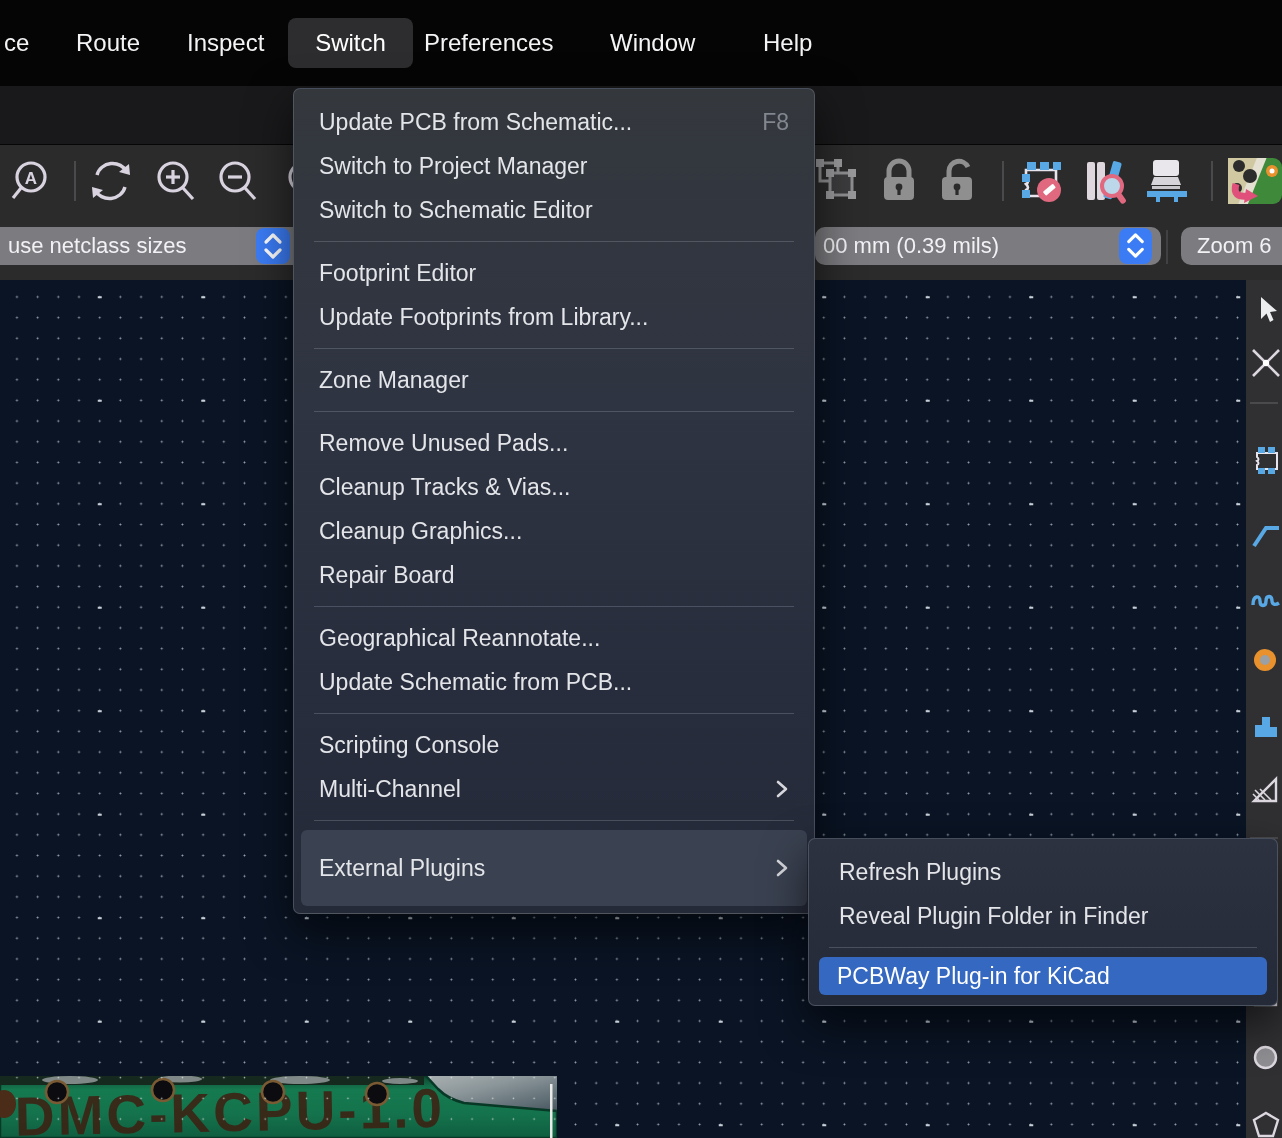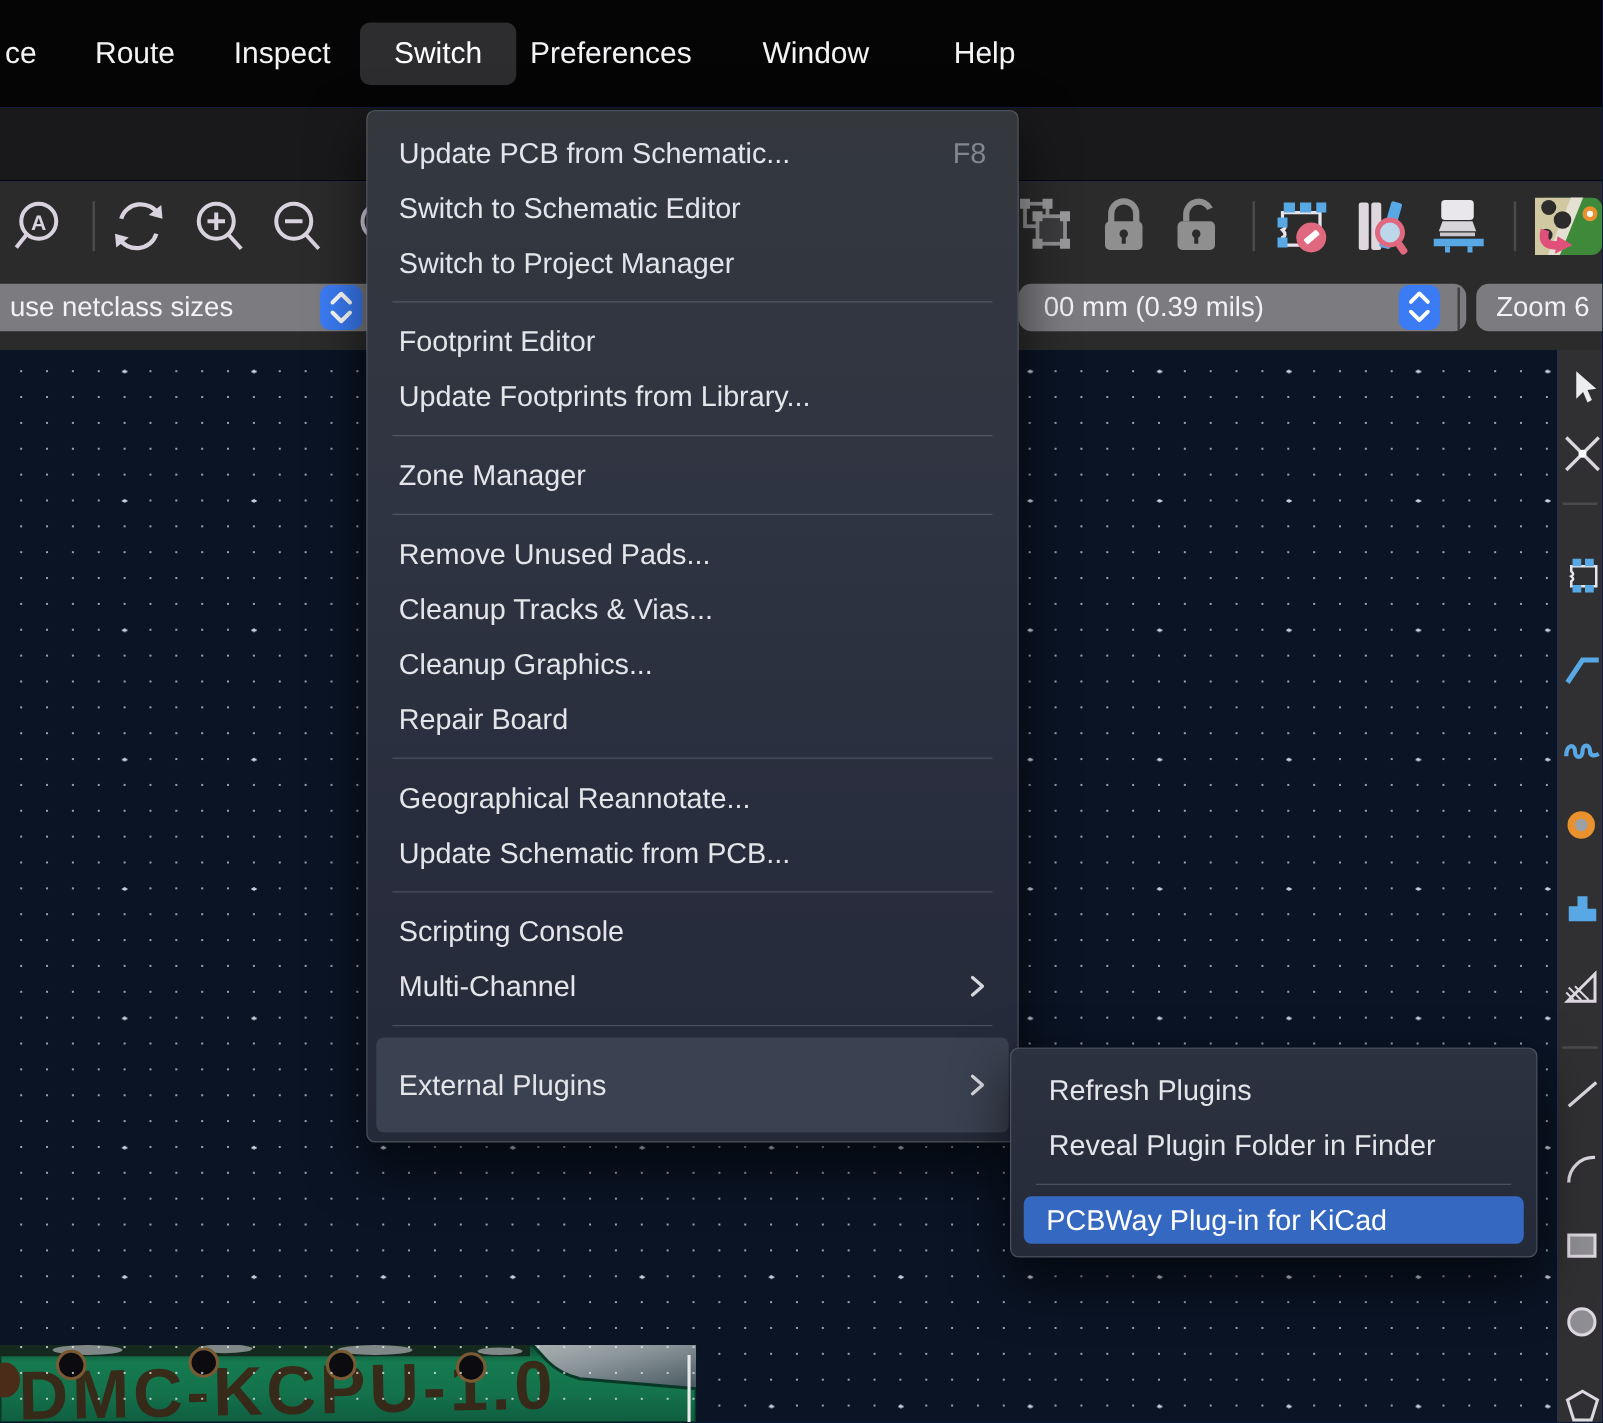--- a/index.html
+++ b/index.html
@@ -1,17 +1,17 @@
 <!DOCTYPE html>
 <html><head>
 <meta charset="utf-8">
 <style>
   html,body{margin:0;padding:0;background:#000;}
   .screen{position:relative;width:1282px;height:1138px;overflow:hidden;
-          font-family:"Liberation Sans",sans-serif;background:#1d4ed8;}
+          font-family:"Liberation Sans",sans-serif;background:#5eead4;}
 
   
   .menubar{position:absolute;left:0;top:0;width:100%;height:86px;background:#050505;z-index:5;}
   .mb-item{position:absolute;top:0;height:86px;display:flex;align-items:center;
            color:#f4f4f6;font-size:24px;font-weight:500;}
   .mb-active-box{position:absolute;left:288px;top:18px;width:125px;height:50px;
            background:#2d2d2f;border-radius:8px;display:flex;align-items:center;justify-content:center;
            color:#fff;font-size:24px;font-weight:500;}
 
   
@@ -45,21 +45,21 @@
       background:linear-gradient(180deg,#34383d 0%,#2f3442 38%,#282d3d 72%,#252a39 100%);
       border:1px solid rgba(130,136,150,.38);
       box-shadow:0 18px 45px rgba(0,0,0,.6);}
   .mi{height:44px;display:flex;align-items:center;padding:0 25px;
       color:#e3e5e9;font-size:23px;white-space:nowrap;}
   .mi .sc{margin-left:auto;color:#82868f;}
   .mi .chev{margin-left:auto;display:flex;align-items:center;}
   .mi.hl{background:#3a4150;border-radius:6px;margin:0 7px;padding:12px 18px;height:52px;}
   .msep{height:1px;background:rgba(165,172,185,.28);margin:9px 20px;}
 
-  .submenu-panel{position:absolute;left:808px;top:838px;width:422px;box-sizing:border-box;
+  .submenu-panel{position:absolute;left:808px;top:838px;width:470px;box-sizing:border-box;
       padding:11px 0 10px 0;border-radius:7px;z-index:11;
       background:linear-gradient(180deg,#2d3240 0%,#282d3c 60%,#252a38 100%);
       border:1px solid rgba(130,136,150,.38);
       box-shadow:0 18px 45px rgba(0,0,0,.6);}
   .smi{height:44px;display:flex;align-items:center;padding:0 30px;color:#e3e5e9;font-size:23px;white-space:nowrap;}
   .smi.sel{background:#3568c0;border-radius:6px;margin:0 10px 0 10px;height:38px;padding:0 18px;color:#fff;}
 
   
   .photo{position:absolute;left:0;top:1076px;width:557px;height:62px;overflow:hidden;}
   .photo-grid{position:absolute;left:0;top:1076px;width:557px;height:62px;pointer-events:none;
@@ -220,21 +220,21 @@
     </div>
     <span class="stepper" style="left:256px">
       <svg viewBox="0 0 34 36">
           <g stroke="#fff" stroke-width="3.2" fill="none" stroke-linecap="round" stroke-linejoin="round">
         <path d="M10 14 L17 7 L24 14"></path>
             <path d="M10 22 L17 29 L24 22"></path>
           </g>
         </svg>
     </span>
 
-    <div class="dd" style="left:815px;width:338px;padding-left:20px">
+    <div class="dd" style="left:815px;width:338px;padding-left:8px">
       <span>00 mm (0.39 mils)</span>
     </div>
     <span class="stepper" style="left:1119px;width:33px">
       <svg viewBox="0 0 34 36">
           <g stroke="#fff" stroke-width="3.2" fill="none" stroke-linecap="round" stroke-linejoin="round">
         <path d="M10 14 L17 7 L24 14"></path>
             <path d="M10 22 L17 29 L24 22"></path>
           </g>
         </svg>
     </span>
@@ -372,24 +372,24 @@
         </svg>
     </span>
   </div>
 
   <div class="menu-panel">
     <div class="mi">
       <span>Update PCB from Schematic...</span>
       <span class="sc">F8</span>
     </div>
     <div class="mi">
+      <span>Switch to Project Manager</span>
+    </div>
+    <div class="mi">
       <span>Switch to Schematic Editor</span>
-    </div>
-    <div class="mi">
-      <span>Switch to Project Manager</span>
     </div>
     <div class="msep"></div>
     <div class="mi">
       <span>Footprint Editor</span>
     </div>
     <div class="mi">
       <span>Update Footprints from Library...</span>
     </div>
     <div class="msep"></div>
     <div class="mi">

